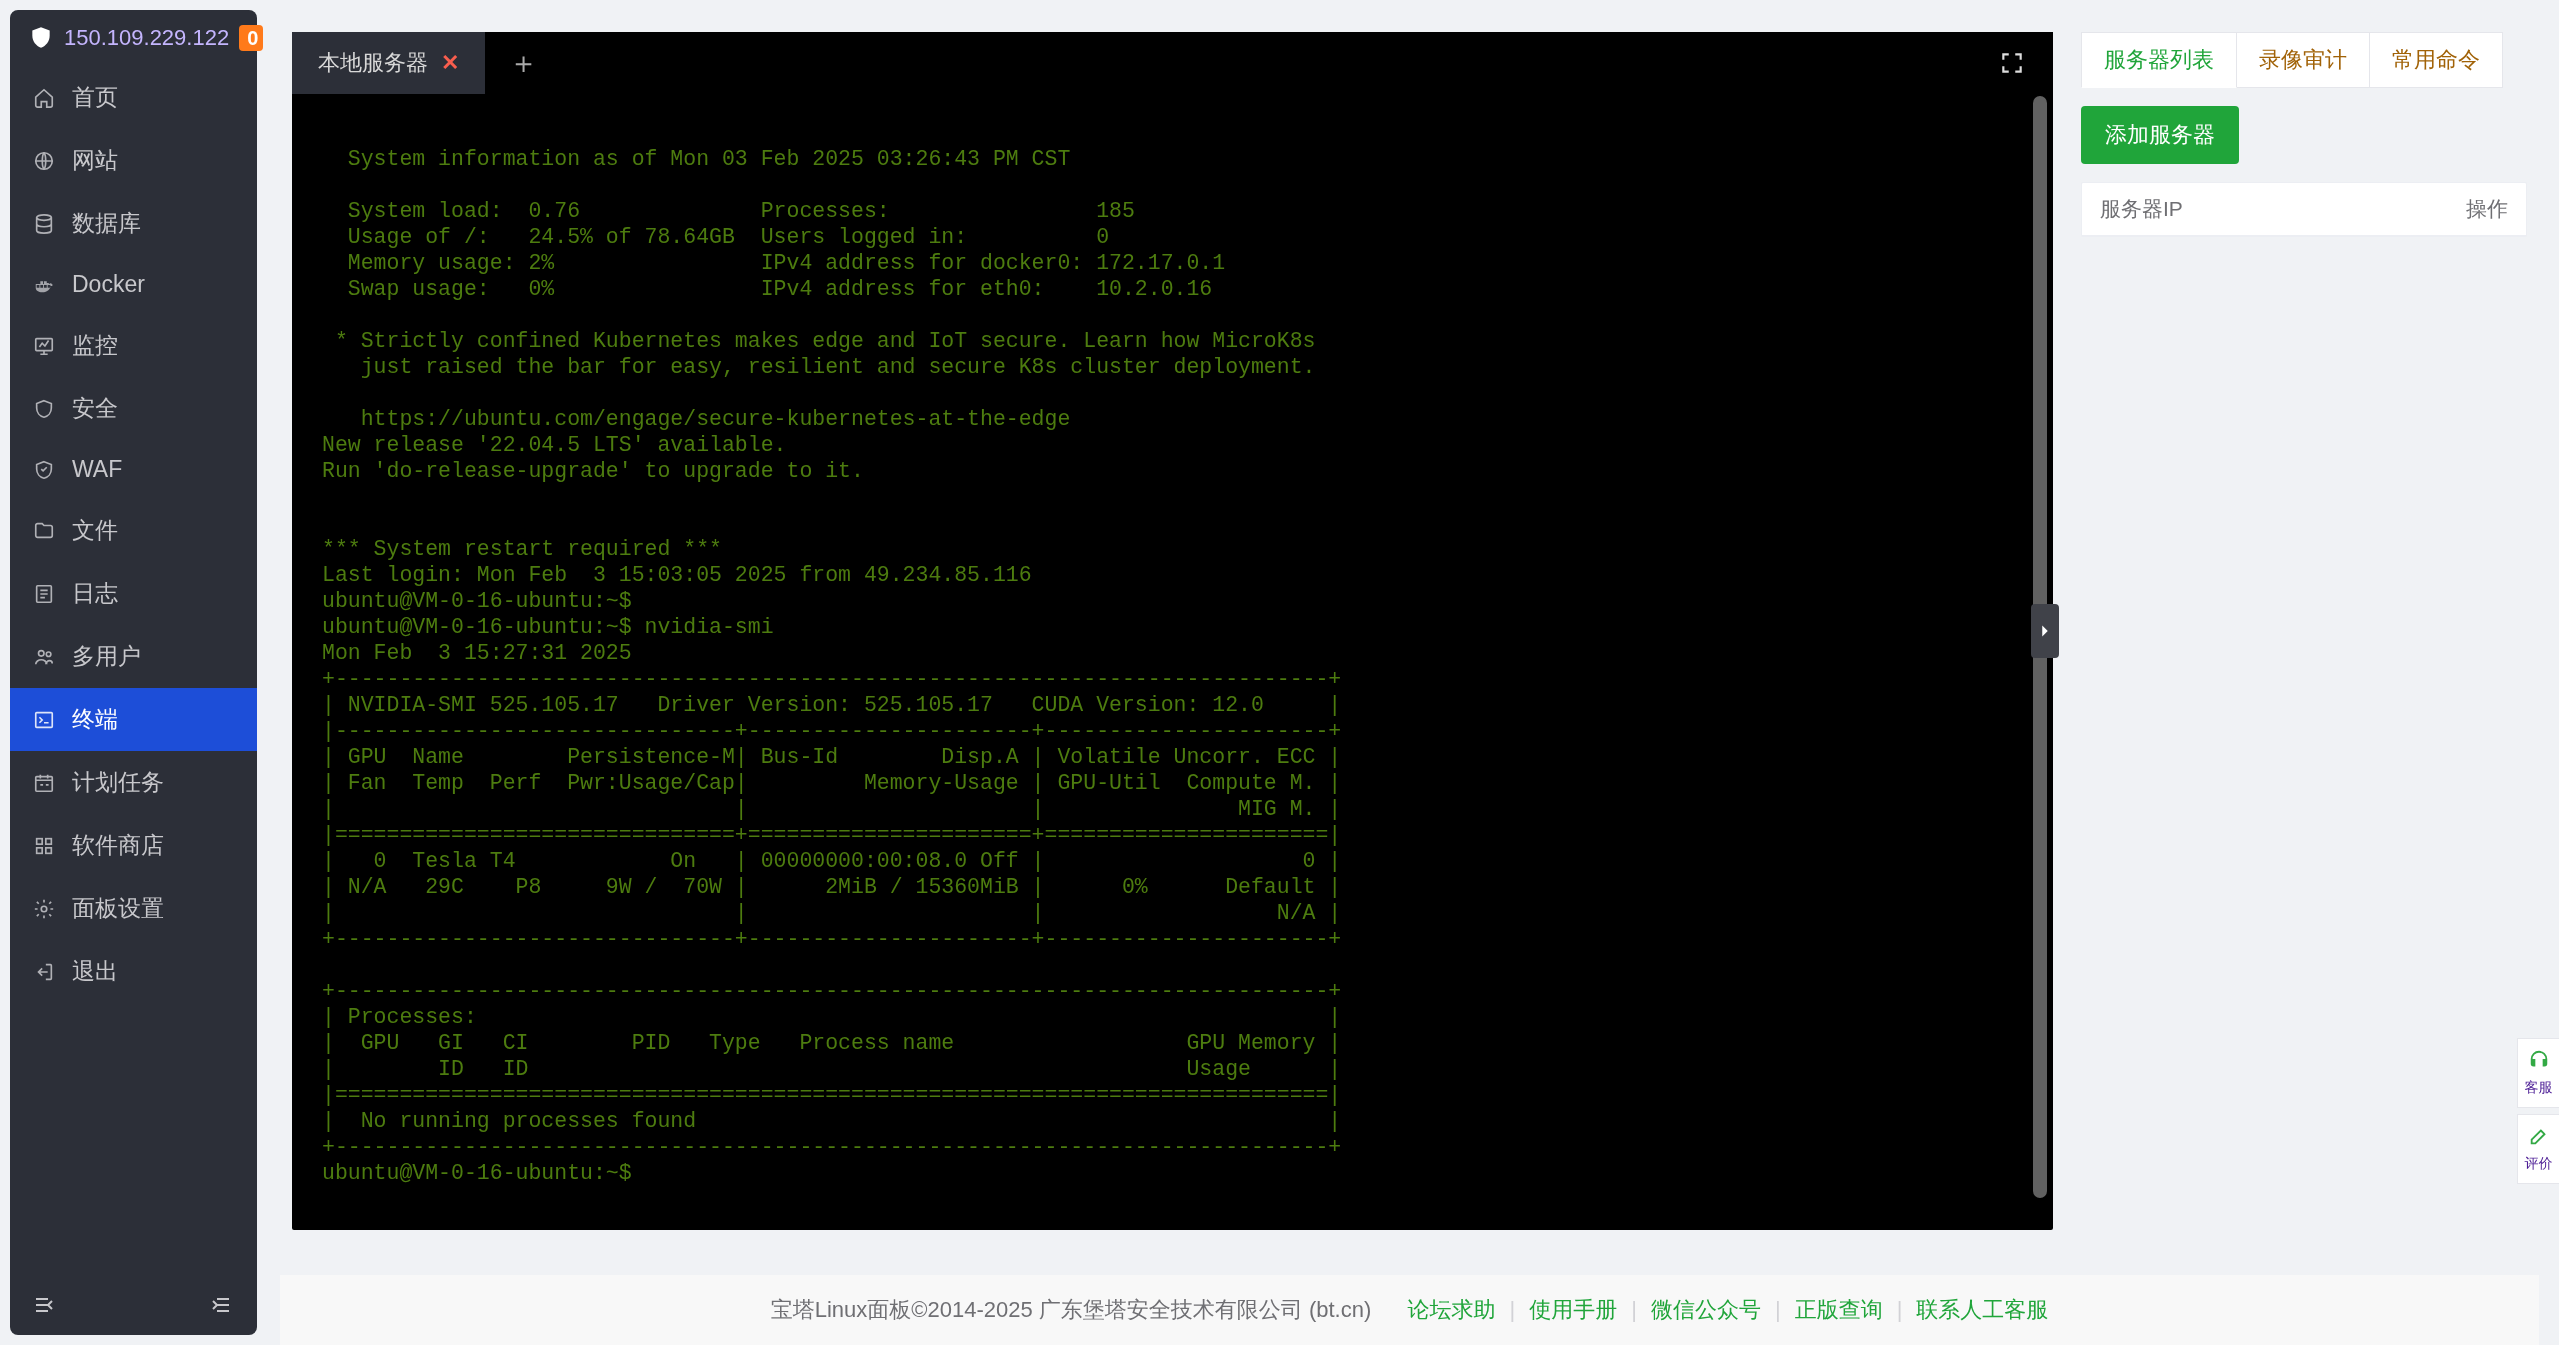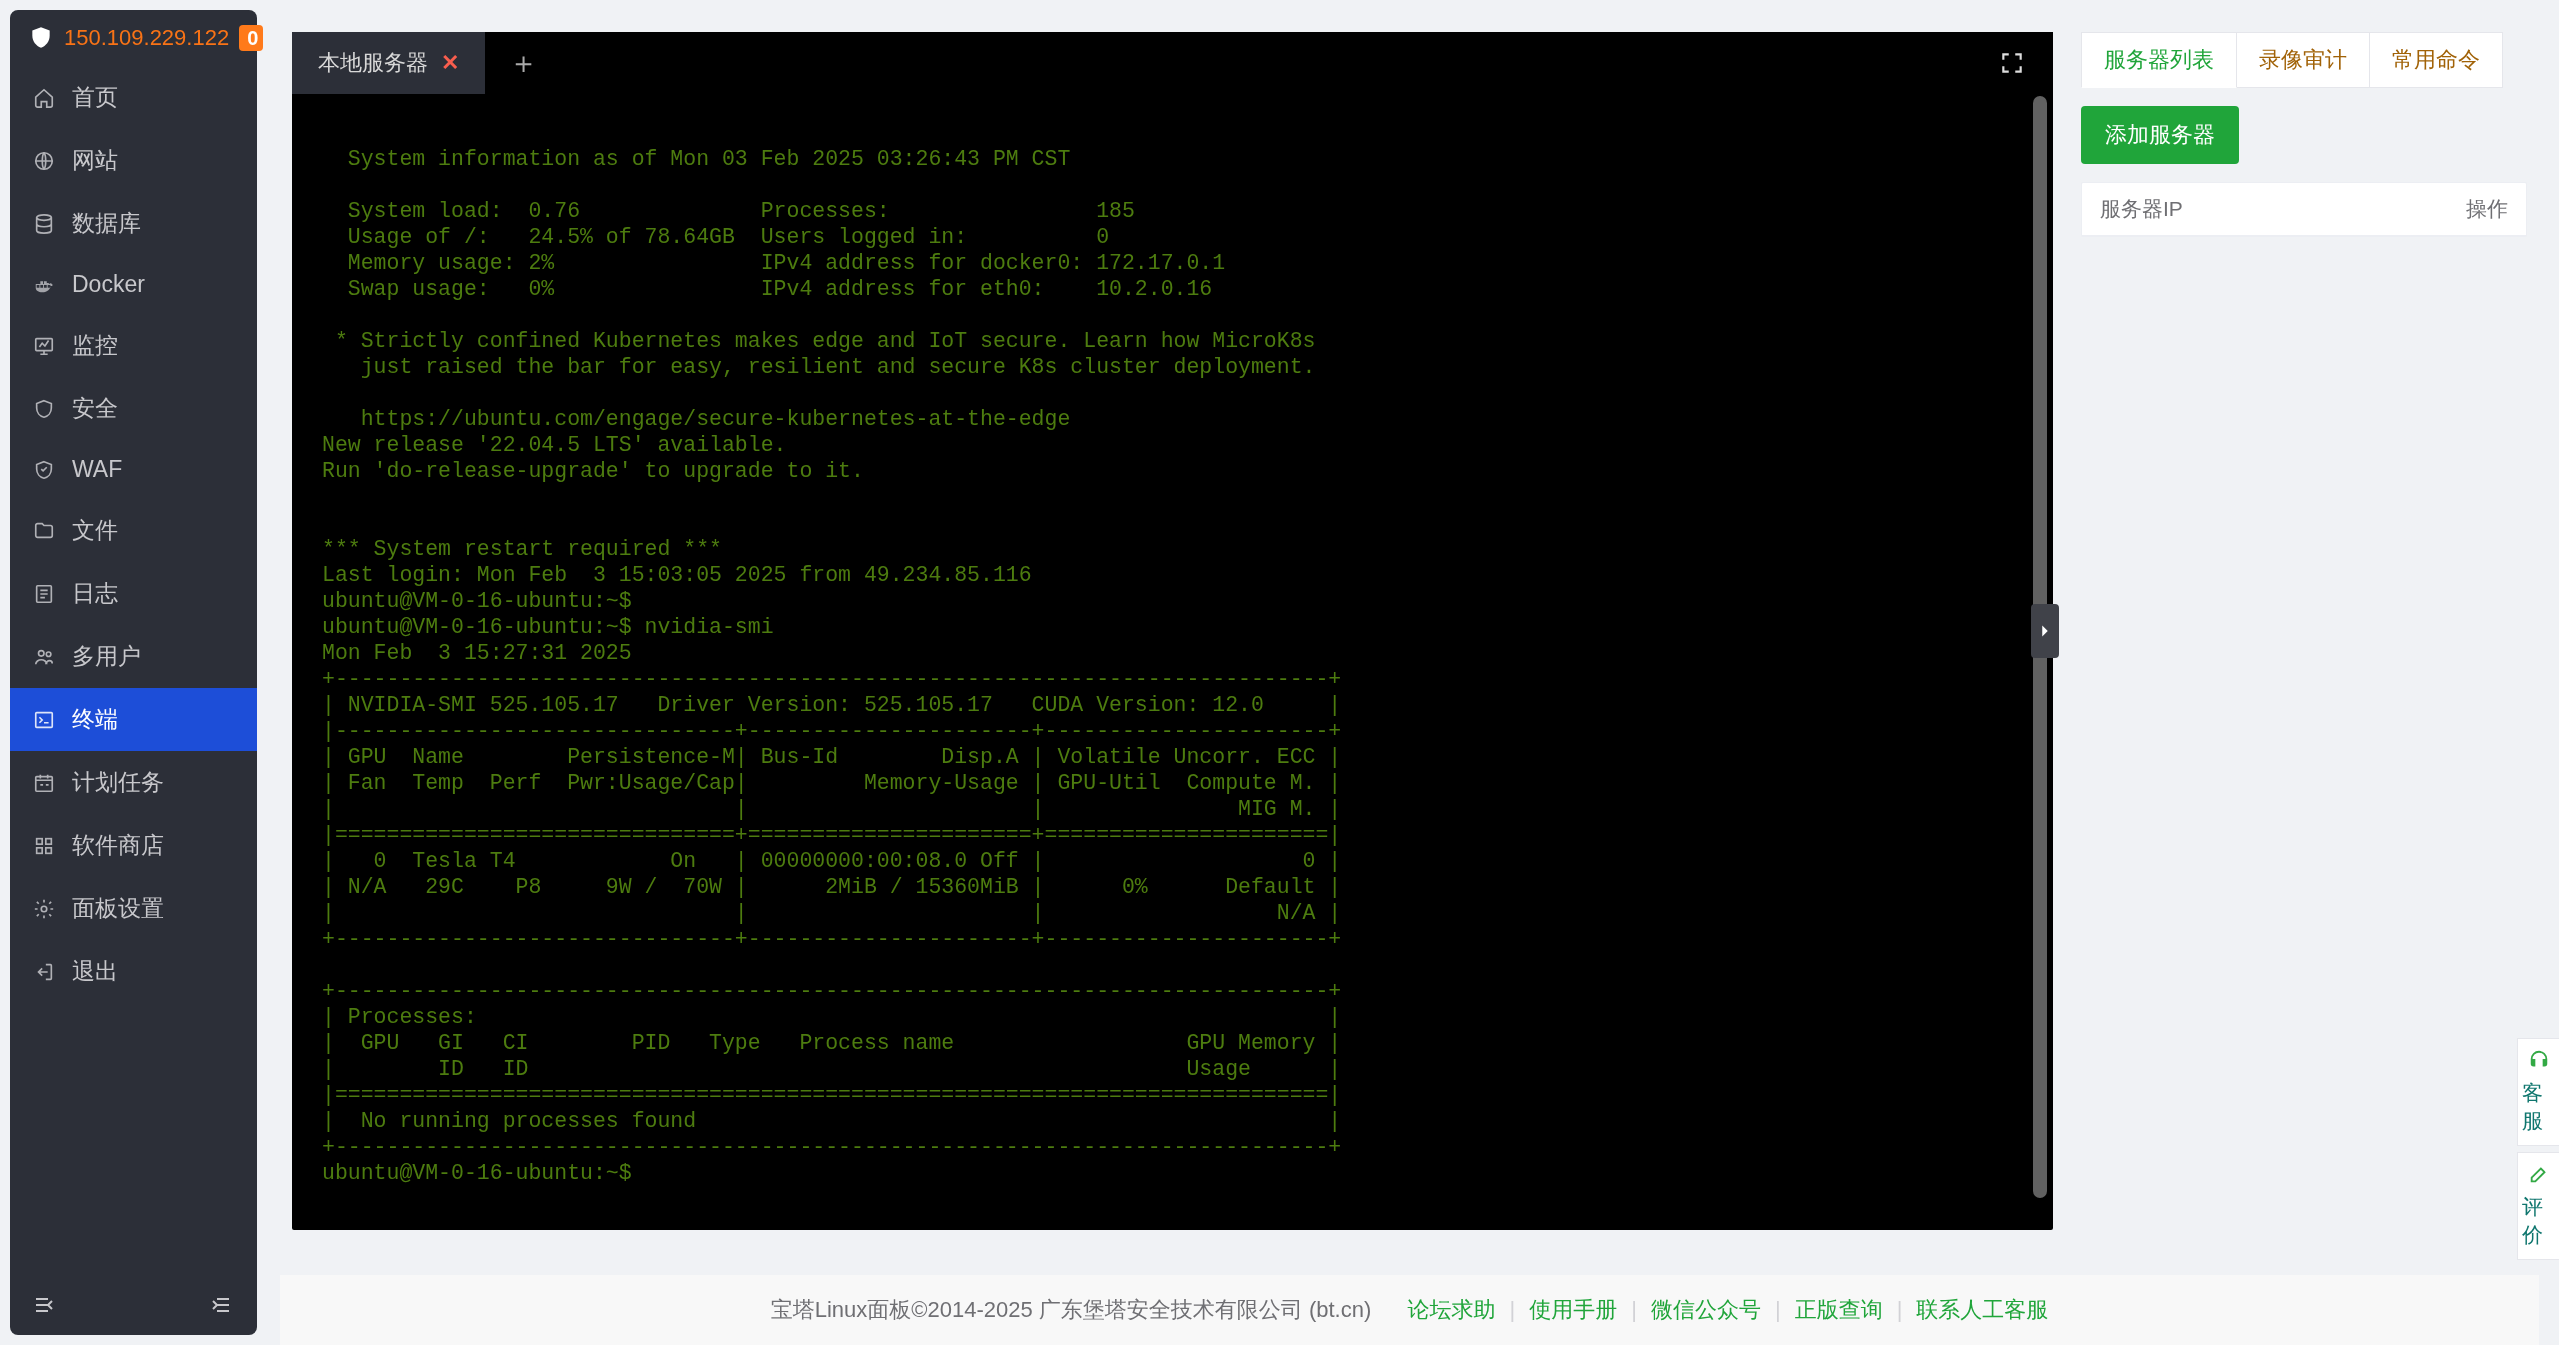--- a/index.html
+++ b/index.html
@@ -29,21 +29,21 @@
   display: flex;
   align-items: center;
   padding: 14px 18px;
   gap: 10px;
 }
 .sidebar-ip-icon {
   width: 28px; height: 28px;
   display: flex; align-items: center; justify-content: center;
   color: #e8e8e8;
 }
-.sidebar-ip-text { font-size: 22px; color: #f97316; font-weight: 500; }
+.sidebar-ip-text { font-size: 22px; color: #c4b5fd; font-weight: 500; }
 .sidebar-badge {
   background: #ff7a1a; color: #fff; font-size: 20px; font-weight: 600;
   padding: 0 8px; border-radius: 4px; line-height: 26px; min-width: 24px; text-align: center;
 }
 .sidebar-nav { flex: 1; overflow: hidden; }
 .sidebar-item {
   display: flex; align-items: center; gap: 16px;
   padding: 16px 22px; font-size: 23px; color: #c8c8cc; cursor: pointer;
 }
 .sidebar-item.active { background: #1d4ed8; color: #fff; }
@@ -158,21 +158,21 @@
   position: absolute; right: 0; top: 1038px;
   display:flex; flex-direction:column; gap: 6px;
 }
 .float-btn {
   width: 42px; background: #fff; border: 1px solid #e5e6eb;
   padding: 10px 4px; display:flex; flex-direction:column; align-items:center;
   gap: 2px; color: #33a945; font-size: 20px; cursor:pointer;
   border-right: none;
 }
 .float-btn .ic { font-size: 22px; }
-.float-btn .vert { display:flex; flex-direction:column; align-items:flex-start; font-size:21px; color:#0f766e; }
+.float-btn .vert { display:flex; flex-direction:column; align-items:flex-start; font-size:14px; color:#4c1d95; }
 </style>
 </head>
 <body>
 
 <div class="sidebar">
   <div class="sidebar-header">
     <span class="sidebar-ip-icon">
       <svg viewBox="0 0 24 24" width="26" height="26" fill="#fff">
           <path d="M12 2l8 3v5c0 5-3.4 9.5-8 11-4.6-1.5-8-6-8-11V5l8-3z"></path>
         </svg>

